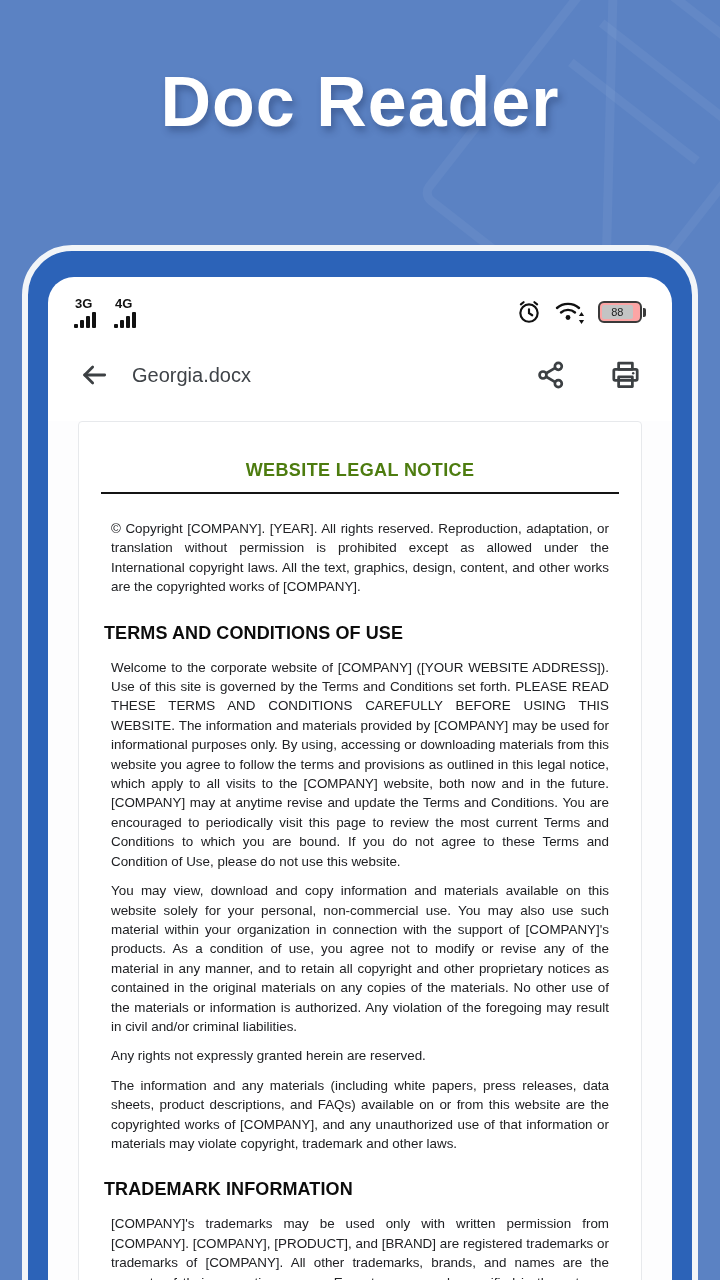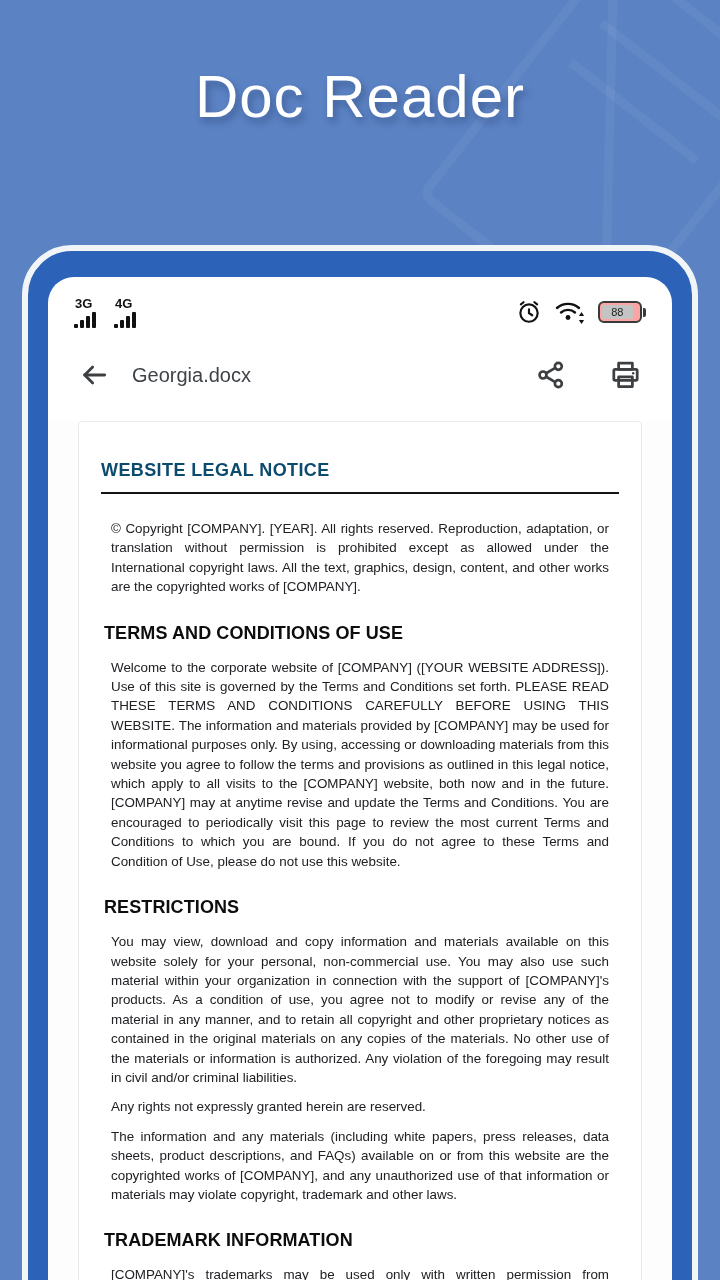--- a/index.html
+++ b/index.html
@@ -7,21 +7,21 @@
     width:720px;height:1280px;overflow:hidden;position:relative;
     background:#5b82c3;
     font-family:"Liberation Sans", sans-serif;
   }
   
   .watermark{position:absolute;top:-60px;right:-90px;opacity:.55;pointer-events:none;}
 
   
   .app-title{
     position:absolute;top:62px;left:0;width:100%;
-    text-align:center;color:#ffffff;font-weight:400;font-size:60px;letter-spacing:1px;
+    text-align:center;color:#ffffff;font-weight:700;font-size:70px;letter-spacing:1px;
     text-shadow:3px 5px 7px rgba(25,45,90,.38);
   }
 
   
   .phone{
     position:absolute;left:22px;right:22px;top:245px;height:1200px;
     background:#2c63b8;border:6px solid #f2f5f8;border-radius:50px;
     box-sizing:border-box;padding:26px 20px 0 20px;
   }
   .screen{
@@ -49,21 +49,21 @@
   .doc-name{font-size:20px;color:#3f4348;margin-left:22px;flex:1 1 auto;letter-spacing:0;}
   .action{flex:0 0 auto;cursor:pointer;}
   .action + .action{margin-left:42px;}
 
   
   .viewer{margin-top:18px;padding:0 30px;background:#fdfdfe;}
   .page{
     background:#ffffff;border:1px solid #e7e9ec;border-radius:4px;
     padding:38px 22px 42px 22px;color:#202124;
   }
-  .doc-title{margin:0;text-align:left;font-size:18px;font-weight:700;color:#0c4a6e;letter-spacing:.4px;}
+  .doc-title{margin:0;text-align:center;font-size:18px;font-weight:700;color:#4d7c0f;letter-spacing:.4px;}
   .title-rule{border:none;border-top:2.6px solid #141414;margin:11px 0 0 0;}
   .para{font-size:13.4px;line-height:19.4px;text-align:justify;margin:10px;}
   .first-para{margin-top:25px;}
   .sec-heading{font-size:18px;font-weight:700;color:#0d0d0d;margin:26px 0 14px 3px;letter-spacing:.1px;}
 
   .icon{display:block;}
 </style>
 </head>
 <body>
 
@@ -156,21 +156,20 @@
         <p class="para first-para">© Copyright [COMPANY]. [YEAR]. All rights reserved. Reproduction, adaptation, or translation without permission is prohibited except as allowed under the International copyright laws. All the text, graphics, design, content, and other works are the copyrighted works of [COMPANY].</p>
         <div id="sections">
   <section>
     <h3 class="sec-heading">TERMS AND CONDITIONS OF USE</h3>
     <div>
                 <p class="para">Welcome to the corporate website of [COMPANY] ([YOUR WEBSITE ADDRESS]). Use of this site is governed by the Terms and Conditions set forth. PLEASE READ THESE TERMS AND CONDITIONS CAREFULLY BEFORE USING THIS WEBSITE. The information and materials provided by [COMPANY] may be used for informational purposes only. By using, accessing or downloading materials from this website you agree to follow the terms and provisions as outlined in this legal notice, which apply to all visits to the [COMPANY] website, both now and in the future. [COMPANY] may at anytime revise and update the Terms and Conditions. You are encouraged to periodically visit this page to review the most current Terms and Conditions to which you are bound. If you do not agree to these Terms and Condition of Use, please do not use this website.</p>
               </div>
   </section>
 
   <section>
-    <h3 class="sec-heading">RESTRICTIONS</h3>
     <div>
                 <p class="para">You may view, download and copy information and materials available on this website solely for your personal, non-commercial use. You may also use such material within your organization in connection with the support of [COMPANY]'s products. As a condition of use, you agree not to modify or revise any of the material in any manner, and to retain all copyright and other proprietary notices as contained in the original materials on any copies of the materials. No other use of the materials or information is authorized. Any violation of the foregoing may result in civil and/or criminal liabilities.</p>
               </div>
   </section>
 
   <section>
     <div>
                 <p class="para">Any rights not expressly granted herein are reserved.</p>
                 <p class="para">The information and any materials (including white papers, press releases, data sheets, product descriptions, and FAQs) available on or from this website are the copyrighted works of [COMPANY], and any unauthorized use of that information or materials may violate copyright, trademark and other laws.</p>
               </div>

